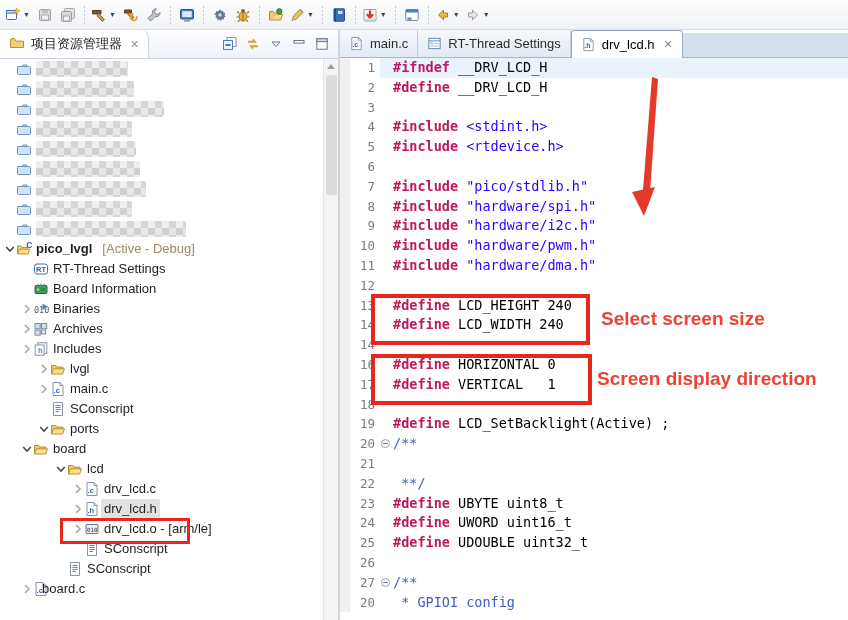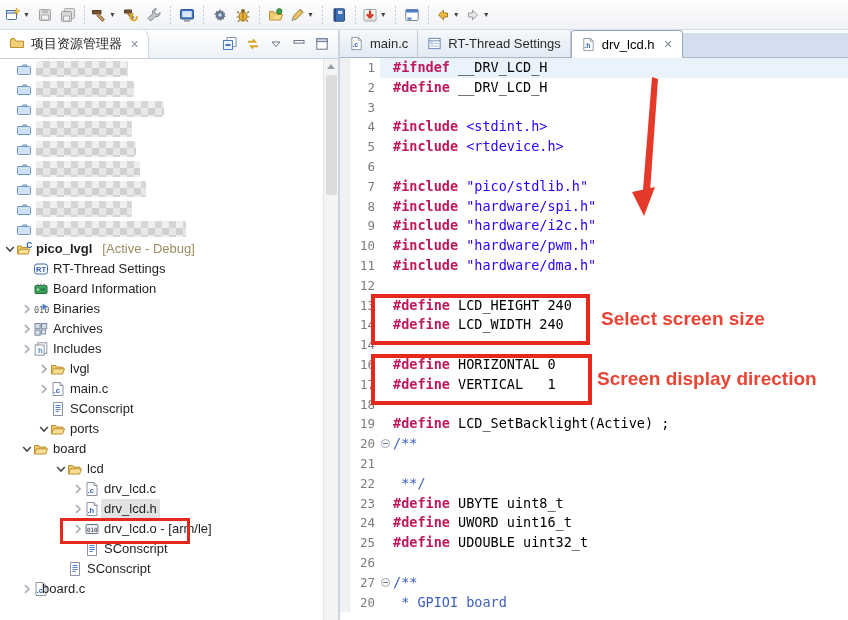--- a/index.html
+++ b/index.html
@@ -554,21 +554,21 @@
           <div class="cline"><span class="c-ann"></span><span class="c-num">18</span><span class="c-fold"></span><span class="c-text"></span></div>
           <div class="cline"><span class="c-ann"></span><span class="c-num">19</span><span class="c-fold"></span><span class="c-text"><span class="tk-d">#define</span><span class="tk-p"> LCD_SetBacklight(Active) ;</span></span></div>
           <div class="cline"><span class="c-ann"></span><span class="c-num">20</span><span class="c-fold"><span class="fold-dot"></span></span><span class="c-text"><span class="tk-c">/**</span></span></div>
           <div class="cline"><span class="c-ann"></span><span class="c-num">21</span><span class="c-fold"></span></div>
           <div class="cline"><span class="c-ann"></span><span class="c-num">22</span><span class="c-fold"></span><span class="c-text"><span class="tk-c"> **/</span></span></div>
           <div class="cline"><span class="c-ann"></span><span class="c-num">23</span><span class="c-fold"></span><span class="c-text"><span class="tk-d">#define</span><span class="tk-p"> UBYTE uint8_t</span></span></div>
           <div class="cline"><span class="c-ann"></span><span class="c-num">24</span><span class="c-fold"></span><span class="c-text"><span class="tk-d">#define</span><span class="tk-p"> UWORD uint16_t</span></span></div>
           <div class="cline"><span class="c-ann"></span><span class="c-num">25</span><span class="c-fold"></span><span class="c-text"><span class="tk-d">#define</span><span class="tk-p"> UDOUBLE uint32_t</span></span></div>
           <div class="cline"><span class="c-ann"></span><span class="c-num">26</span><span class="c-fold"></span><span class="c-text"></span></div>
           <div class="cline"><span class="c-ann"></span><span class="c-num">27</span><span class="c-fold"><span class="fold-dot"></span></span><span class="c-text"><span class="tk-c">/**</span></span></div>
-          <div class="cline"><span class="c-ann"></span><span class="c-num">20</span><span class="c-fold"></span><span class="c-text"><span class="tk-c"> * GPIOI board</span></span></div>
+          <div class="cline"><span class="c-ann"></span><span class="c-num">20</span><span class="c-fold"></span><span class="c-text"><span class="tk-c"> * GPIOI config</span></span></div>
         </div>
     </section>
   </div>
 
   <div class="overlay">
     <div class="red-box thin" style="left:60px; top:518px; width:130px; height:26px;"></div>
     <div class="red-box" style="left:371px; top:294px; width:219px; height:51px;"></div>
     <div class="red-box" style="left:371px; top:354px; width:221px; height:51px;"></div>
     <div class="red-label" style="left:601px; top:308px;">Select screen size</div>
     <div class="red-label" style="left:597px; top:368px;">Screen display direction</div>

